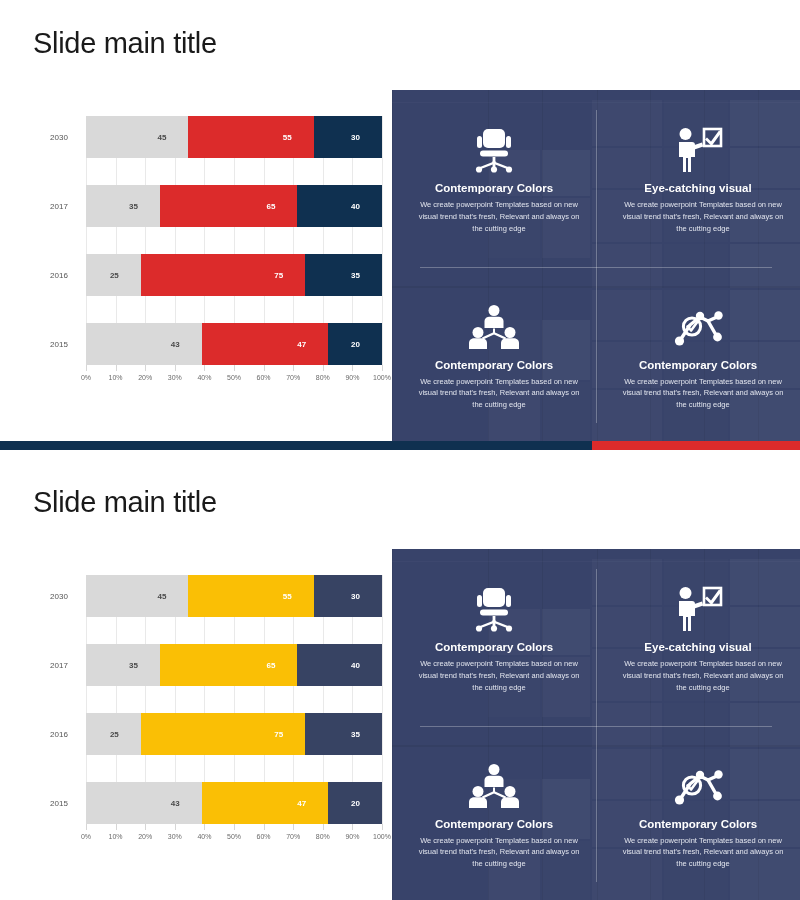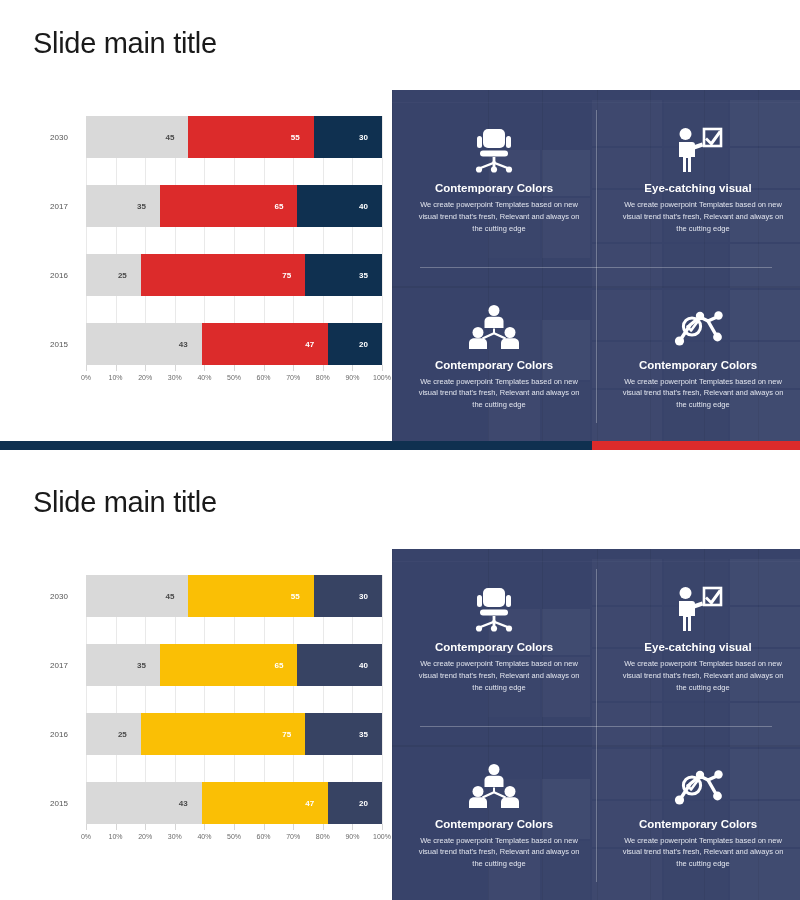--- a/index.html
+++ b/index.html
@@ -55,21 +55,21 @@
   .row .seg {
     height: 100%;
     position: relative;
     display: flex;
     align-items: center;
     justify-content: flex-end;
   }
   .row .seg b {
     font-size: 8px;
     font-weight: 700;
-    padding-right: 14px;
+    padding-right: 22px;
     white-space: nowrap;
   }
   .seg-a { background: #d9d9d9; }
   .seg-a b { color: #4a4a4a; }
   .seg-b b { color: #ffffff; }
   .seg-c b { color: #ffffff; }
 
   .cat-label {
     position: absolute;
     left: 0;

